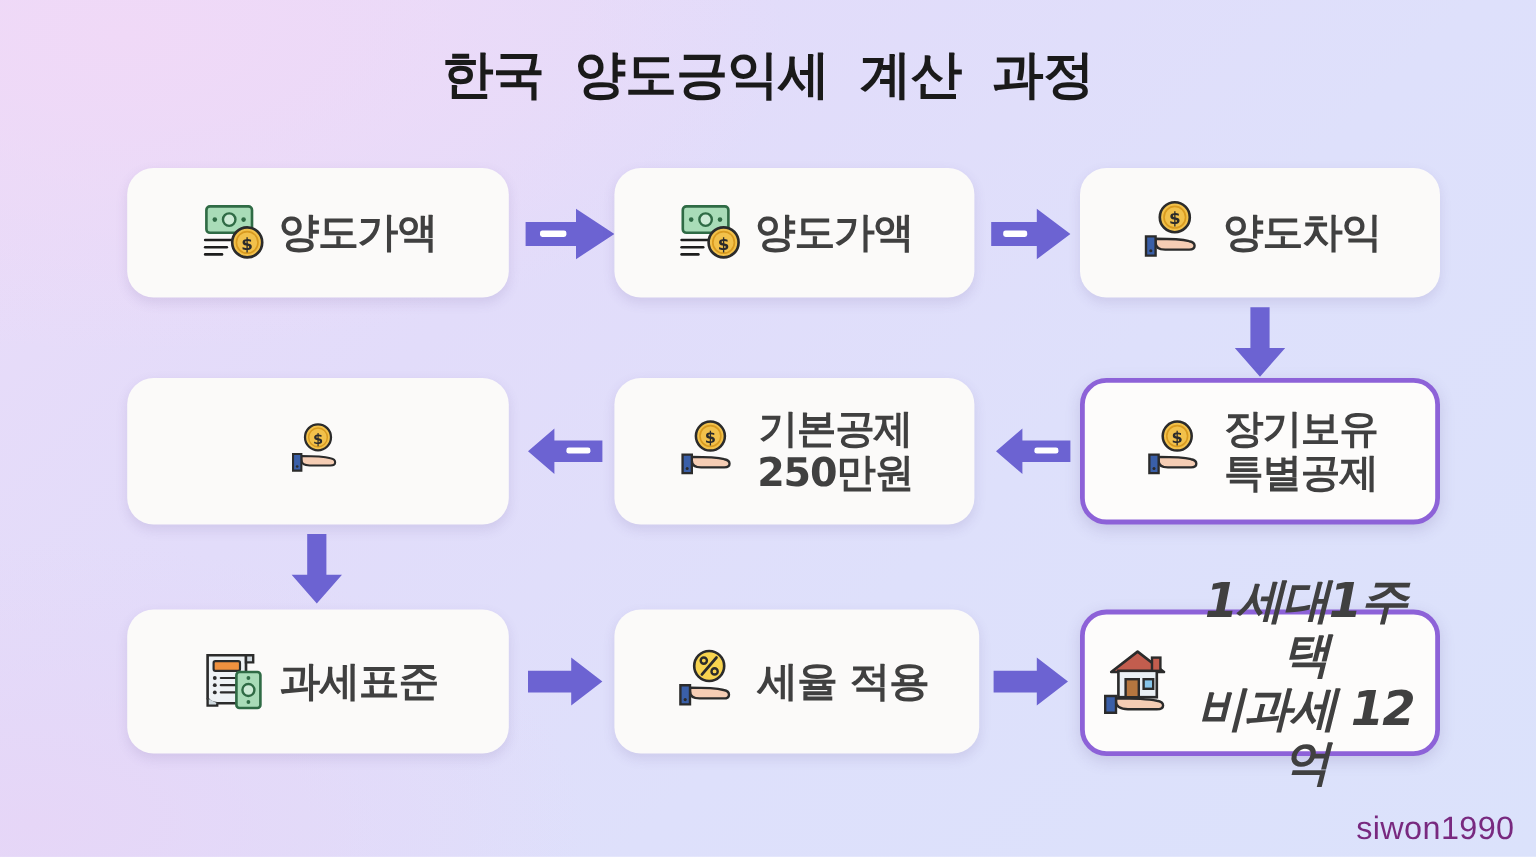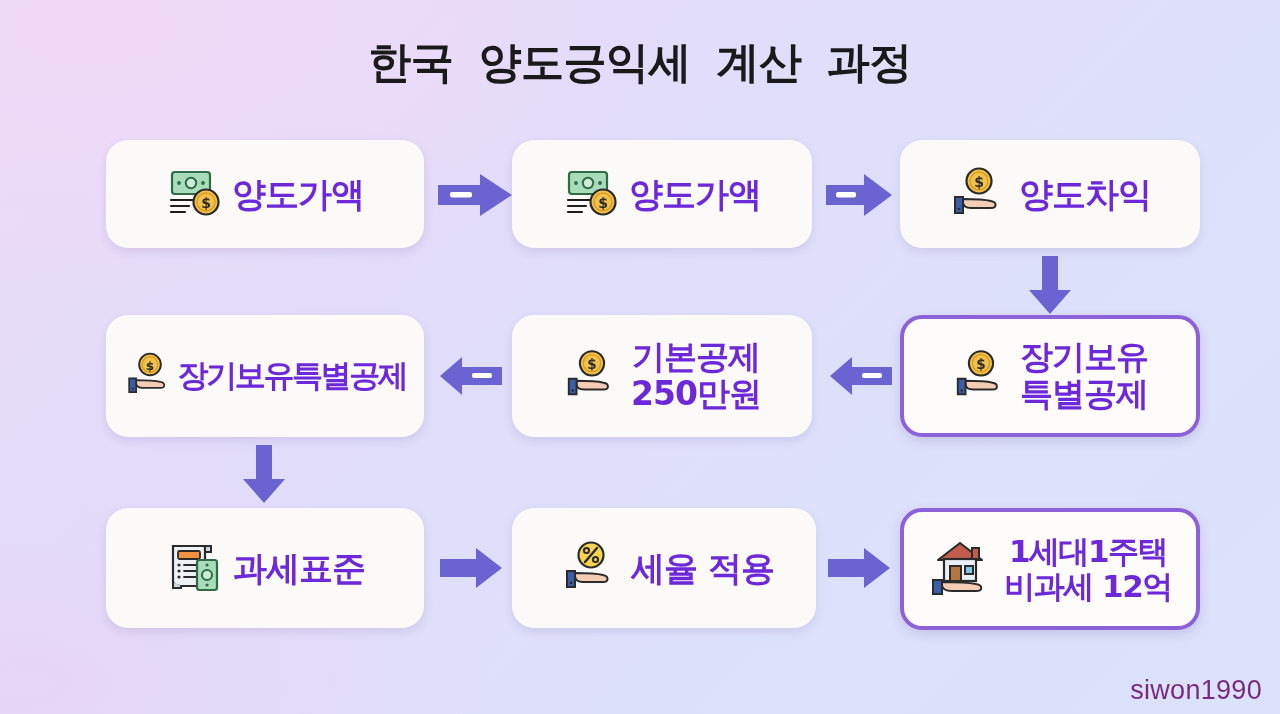--- a/index.html
+++ b/index.html
@@ -53,21 +53,21 @@
   }
   .node.highlight {
     border: 4px solid #8d62d8;
     background: #fdfcfb;
     box-shadow: 0 4px 12px rgba(90, 70, 140, 0.18);
   }
 
   .node-label {
     font-family: "DejaVu Sans", "Liberation Sans", sans-serif;
     font-weight: bold;
-    color: #6d28d9;
+    color: #404040;
     font-size: 34px;
     line-height: 1.08;
     white-space: pre-line;
     text-align: center;
     letter-spacing: -1px;
   }
   .node-label.tight { letter-spacing: -2.2px; font-size: 33px; }
   .node-label.two-line { font-size: 33px; line-height: 1.12; }
 
   .node-icon { flex: 0 0 auto; display: block; }
@@ -212,21 +212,20 @@
     <span class="node-icon">
       <svg width="52" height="48" viewBox="0 0 60 54">
         <circle cx="30" cy="16" r="12.5" fill="#f2c14b" stroke="#2b2b2b" stroke-width="2.2"></circle>
         <circle cx="30" cy="16" r="9" fill="none" stroke="#d99b20" stroke-width="1.4"></circle>
         <text x="30" y="22" font-size="14" font-weight="bold" text-anchor="middle" fill="#2b2b2b" font-family="DejaVu Sans, sans-serif">$</text>
         <path d="M14 34 C22 34 34 34 42 36 C48 37 48 43 42 43 L22 43 C16 43 14 40 14 37 Z" fill="#f5cdb4" stroke="#2b2b2b" stroke-width="2"></path>
         <path d="M14 32 L14 48 L6 48 L6 32 Z" fill="#3a5fa8" stroke="#2b2b2b" stroke-width="2"></path>
         <circle cx="10" cy="44" r="1.3" fill="#2b2b2b"></circle>
       </svg>
     </span>
-    <span class="node-label tight" style="font-size:31px; letter-spacing:-2.4px;">장기보유특별공제</span>
   </div>
 
   <div class="arrow" style="left:240px; top:443px;">
     <svg width="48" height="62" viewBox="0 0 48 62">
       <path d="M16 2 H32 V36 H45 L24 60 L3 36 H16 Z" fill="#6c63d2"></path>
     </svg>
   </div>
 
   <div class="node" style="left:106px; top:508px; width:318px; height:120px;">
     <span class="node-icon">
@@ -282,19 +281,19 @@
       <svg width="66" height="58" viewBox="0 0 66 58">
         <path d="M10 22 L32 5 L54 22 Z" fill="#c25d4e" stroke="#2b2b2b" stroke-width="2.2" stroke-linejoin="round"></path>
         <rect x="16" y="21" width="32" height="22" fill="#eaf0f5" stroke="#2b2b2b" stroke-width="2.2"></rect>
         <rect x="44" y="10" width="7" height="11" fill="#c25d4e" stroke="#2b2b2b" stroke-width="2"></rect>
         <rect x="22" y="28" width="11" height="15" fill="#b5763f" stroke="#2b2b2b" stroke-width="2"></rect>
         <rect x="37" y="28" width="8" height="8" fill="#86c5ea" stroke="#2b2b2b" stroke-width="2"></rect>
         <path d="M14 44 C24 44 38 44 48 46 C55 47 55 53 48 53 L24 53 C17 53 14 50 14 47 Z" fill="#f5cdb4" stroke="#2b2b2b" stroke-width="2"></path>
         <path d="M14 42 L14 56 L5 56 L5 42 Z" fill="#3a5fa8" stroke="#2b2b2b" stroke-width="2"></path>
       </svg>
     </span>
-    <span class="node-label two-line" style="font-size:31px; letter-spacing:-1.5px;">1세대1주택
+    <span class="node-label two-line" style="font-size:40px; letter-spacing:-1.5px;font-style:italic;">1세대1주택
 비과세 12억</span>
   </div>
 
   <div class="watermark">siwon1990</div>
 
 </div>
 
 </body></html>

